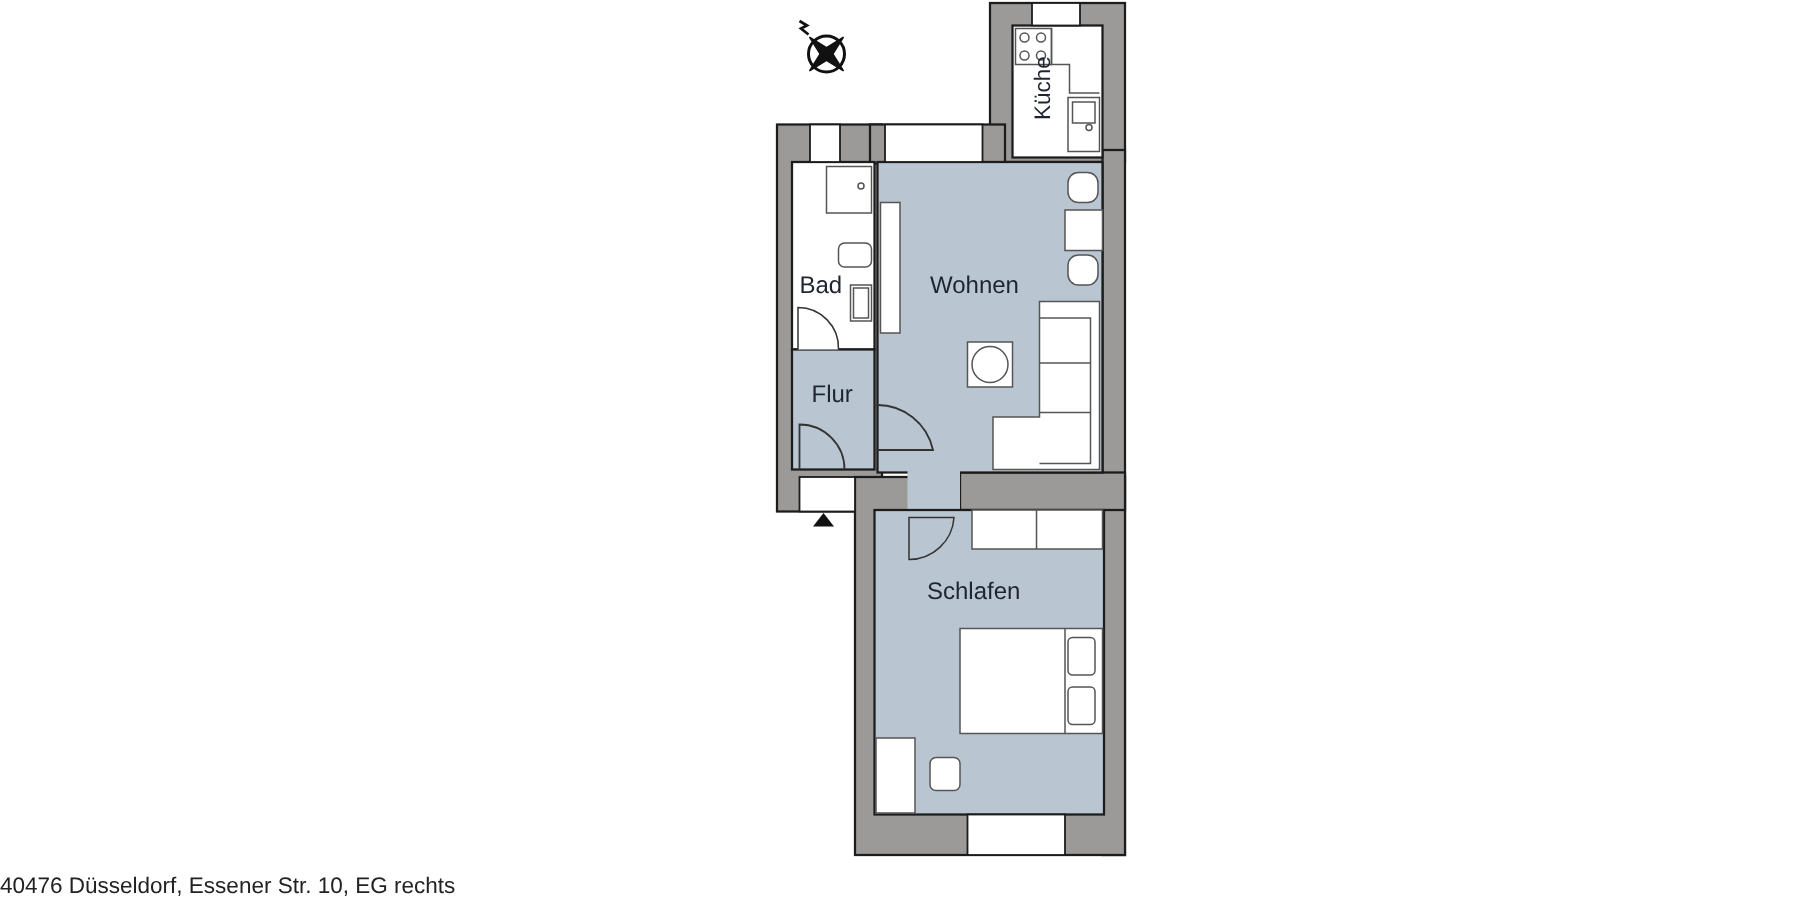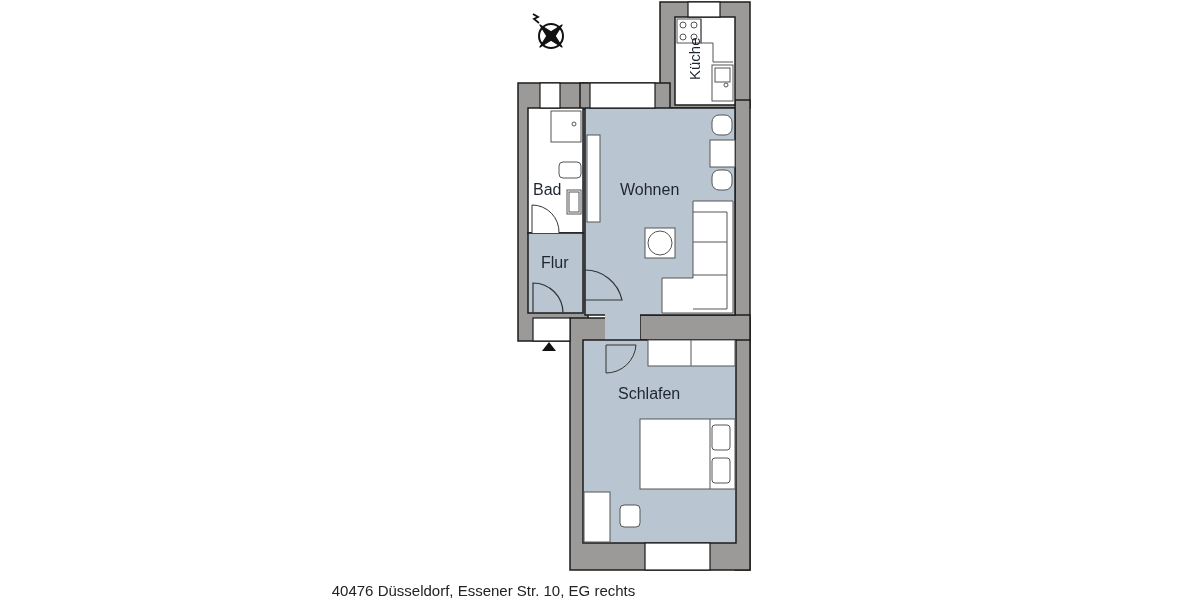--- a/index.html
+++ b/index.html
@@ -1,18 +1,18 @@
 <!DOCTYPE html>
 <html><head>
 <meta charset="utf-8">
 <style>
   html, body { margin: 0; padding: 0; background: #ffffff; }
   body { width: 1200px; height: 600px; position: relative; overflow: hidden; font-family: "Liberation Sans", sans-serif; }
   #plan { position: absolute; left: 0; top: 0; width: 1200px; height: 600px; }
-  .caption { position: absolute; left: 0; width: 967px; top: 582px; text-align: center; font-family: "Liberation Sans", sans-serif; font-size: 15px; color: #222; }
+  .caption { position: absolute; left: 0; width: 967px; top: 582px; font-family: "Liberation Sans", sans-serif; font-size: 15px; color: #222; }
 </style>
 </head>
 <body>
 
 <svg id="plan" viewBox="0 0 1200 600" xmlns="http://www.w3.org/2000/svg">
 
   <g stroke="#111" fill="none">
     <circle cx="551" cy="36" r="12" stroke-width="2"></circle>
     <polygon points="551,20 554,33 551,36 548,33" fill="#111" transform="rotate(45 551 36)"></polygon>
     <polygon points="551,20 554,33 551,36 548,33" fill="#111" transform="rotate(135 551 36)"></polygon>

